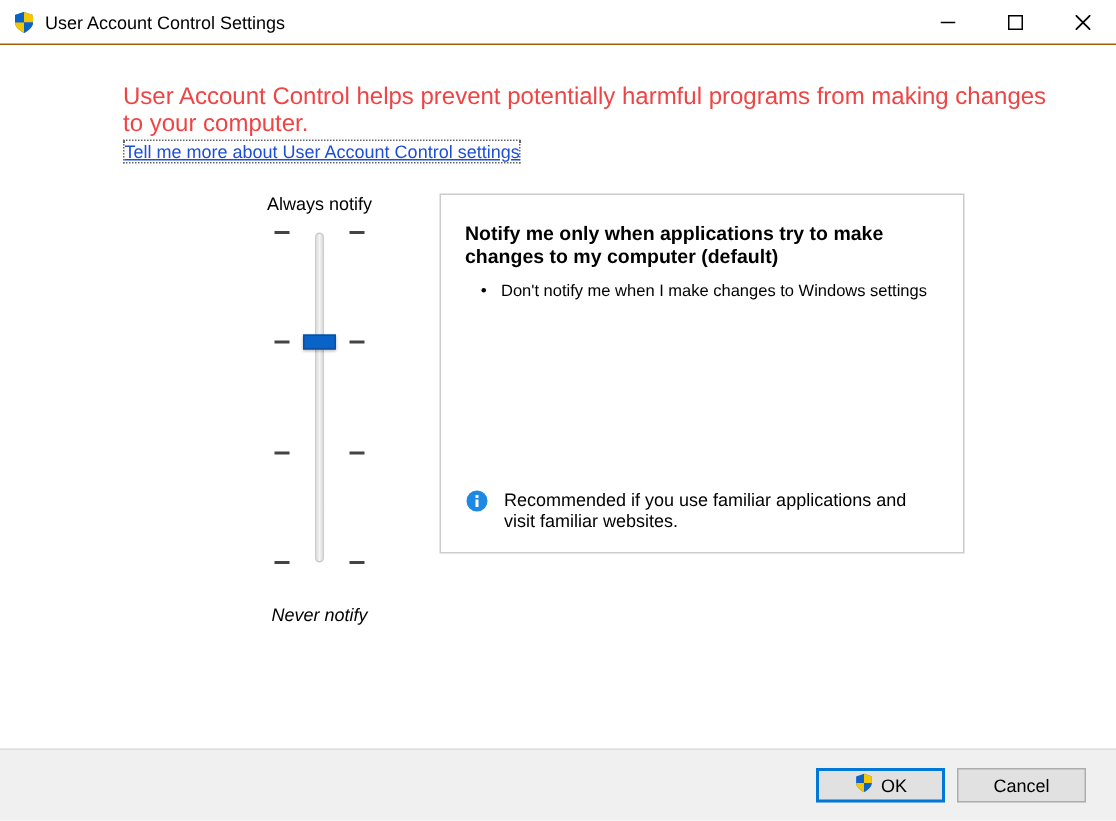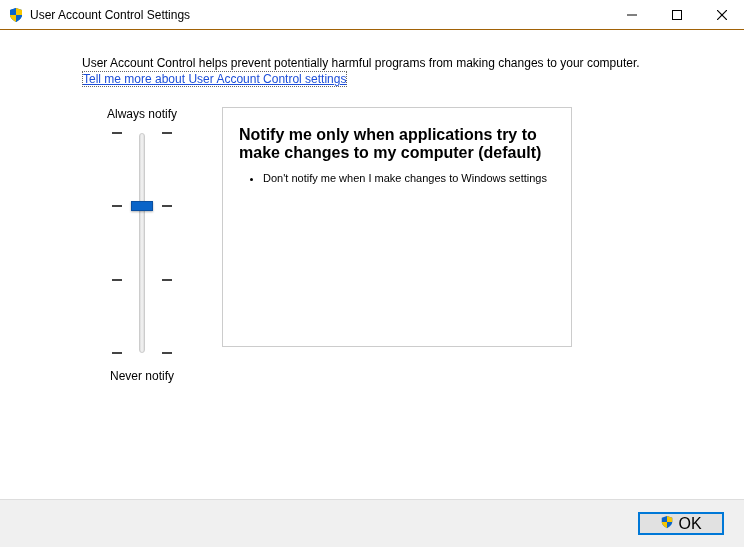--- a/index.html
+++ b/index.html
@@ -35,47 +35,48 @@
   .content {
     padding: 26px 30px 0 82px;
   }
   .heading {
     color: #003399;
     font-size: 15px;
     font-weight: 400;
     margin-bottom: 14px;
   }
   .desc {
-    font-size: 12px;
-    color: #000000;
+    font-size: 16px;
+    color: #ef4444;
   }
   .link {
     color: #1d4ed8;
     text-decoration: underline;
     border: 1px dotted #666;
     display: inline-block;
     margin-top: 1px;
   }
   .body-row {
     display: flex;
     margin-top: 20px;
     align-items: flex-start;
+    justify-content: center;
   }
   .slider-col {
     width: 120px;
     display: flex;
     flex-direction: column;
     align-items: center;
   }
   .slider-label-top, .slider-label-bot {
     font-size: 12px;
     text-align: center;
   }
   .slider-label-top { margin-bottom: 6px; }
-  .slider-label-bot { margin-top: 16px; }
+  .slider-label-bot { margin-top: 28px; font-style: italic; }
   .slider-track-wrap {
     position: relative;
     height: 220px;
     width: 60px;
     margin-top: 6px;
   }
   .slider-track {
     position: absolute;
     left: 50%;
     top: 0;
@@ -114,21 +115,21 @@
   }
   .info-panel {
     margin-left: 20px;
     width: 350px;
     height: 240px;
     border: 1px solid #ccc;
     padding: 18px 16px 14px 16px;
     display: flex;
     flex-direction: column;
   }
-  .info-title { font-weight: 700; font-size: 16px; margin-bottom: 10px; }
+  .info-title { font-weight: 700; font-size: 13px; margin-bottom: 10px; }
   .info-list {
     margin: 0 0 0 10px; padding: 0 0 0 14px;
   }
   .info-list li { margin-bottom: 4px; font-size: 11px; }
   .info-spacer { flex: 1; }
   .info-rec {
     display: flex; align-items: flex-start;
     font-size: 12px;
   }
   .info-rec .info-icon {
@@ -144,21 +145,21 @@
     display: flex;
     align-items: center;
     justify-content: flex-end;
     padding-right: 20px;
     gap: 8px;
   }
   .btn {
     height: 23px;
     min-width: 86px;
     padding: 0 10px;
-    font-size: 16px;
+    font-size: 12px;
     background: #e1e1e1;
     border: 1px solid #adadad;
     display: inline-flex;
     align-items: center;
     justify-content: center;
     gap: 4px;
   }
   .btn.primary {
     border: 2px solid #0078d7;
     background: #e1e1e1;
@@ -226,28 +227,41 @@
       </div>
       <div class="slider-label-bot">Never notify</div>
     </div>
 
     <div class="info-panel">
       <div class="info-title">Notify me only when applications try to make changes to my computer (default)</div>
       <ul class="info-list">
         <li>Don't notify me when I make changes to Windows settings</li>
       </ul>
       <div class="info-spacer"></div>
+      <div class="info-rec">
+        <span class="info-icon">
+          <svg width="16" height="16" viewBox="0 0 16 16">
+            <circle cx="8" cy="8" r="7" fill="#1e88e5"></circle>
+            <rect x="7" y="7" width="2" height="5" fill="#fff"></rect>
+            <rect x="7" y="4" width="2" height="2" fill="#fff"></rect>
+          </svg>
+        </span>
+        <span>Recommended if you use familiar applications and visit familiar websites.</span>
+      </div>
     </div>
   </div>
 </div>
 
 <div class="footer">
   <button class="btn primary">
     <span>
       <svg width="14" height="14" viewBox="0 0 16 16">
         <path d="M8 1 L14 3 V8 C14 12 8 15 8 15 C8 15 2 12 2 8 V3 Z" fill="#0a64c8"></path>
         <path d="M8 1 L14 3 V8 L8 8 Z" fill="#f7c600"></path>
         <path d="M8 8 L8 15 C8 15 2 12 2 8 Z" fill="#f7c600"></path>
       </svg>
     </span>
     <span>OK</span>
   </button>
+  <button class="btn">
+    <span>Cancel</span>
+  </button>
 </div>
 
 </body></html>

